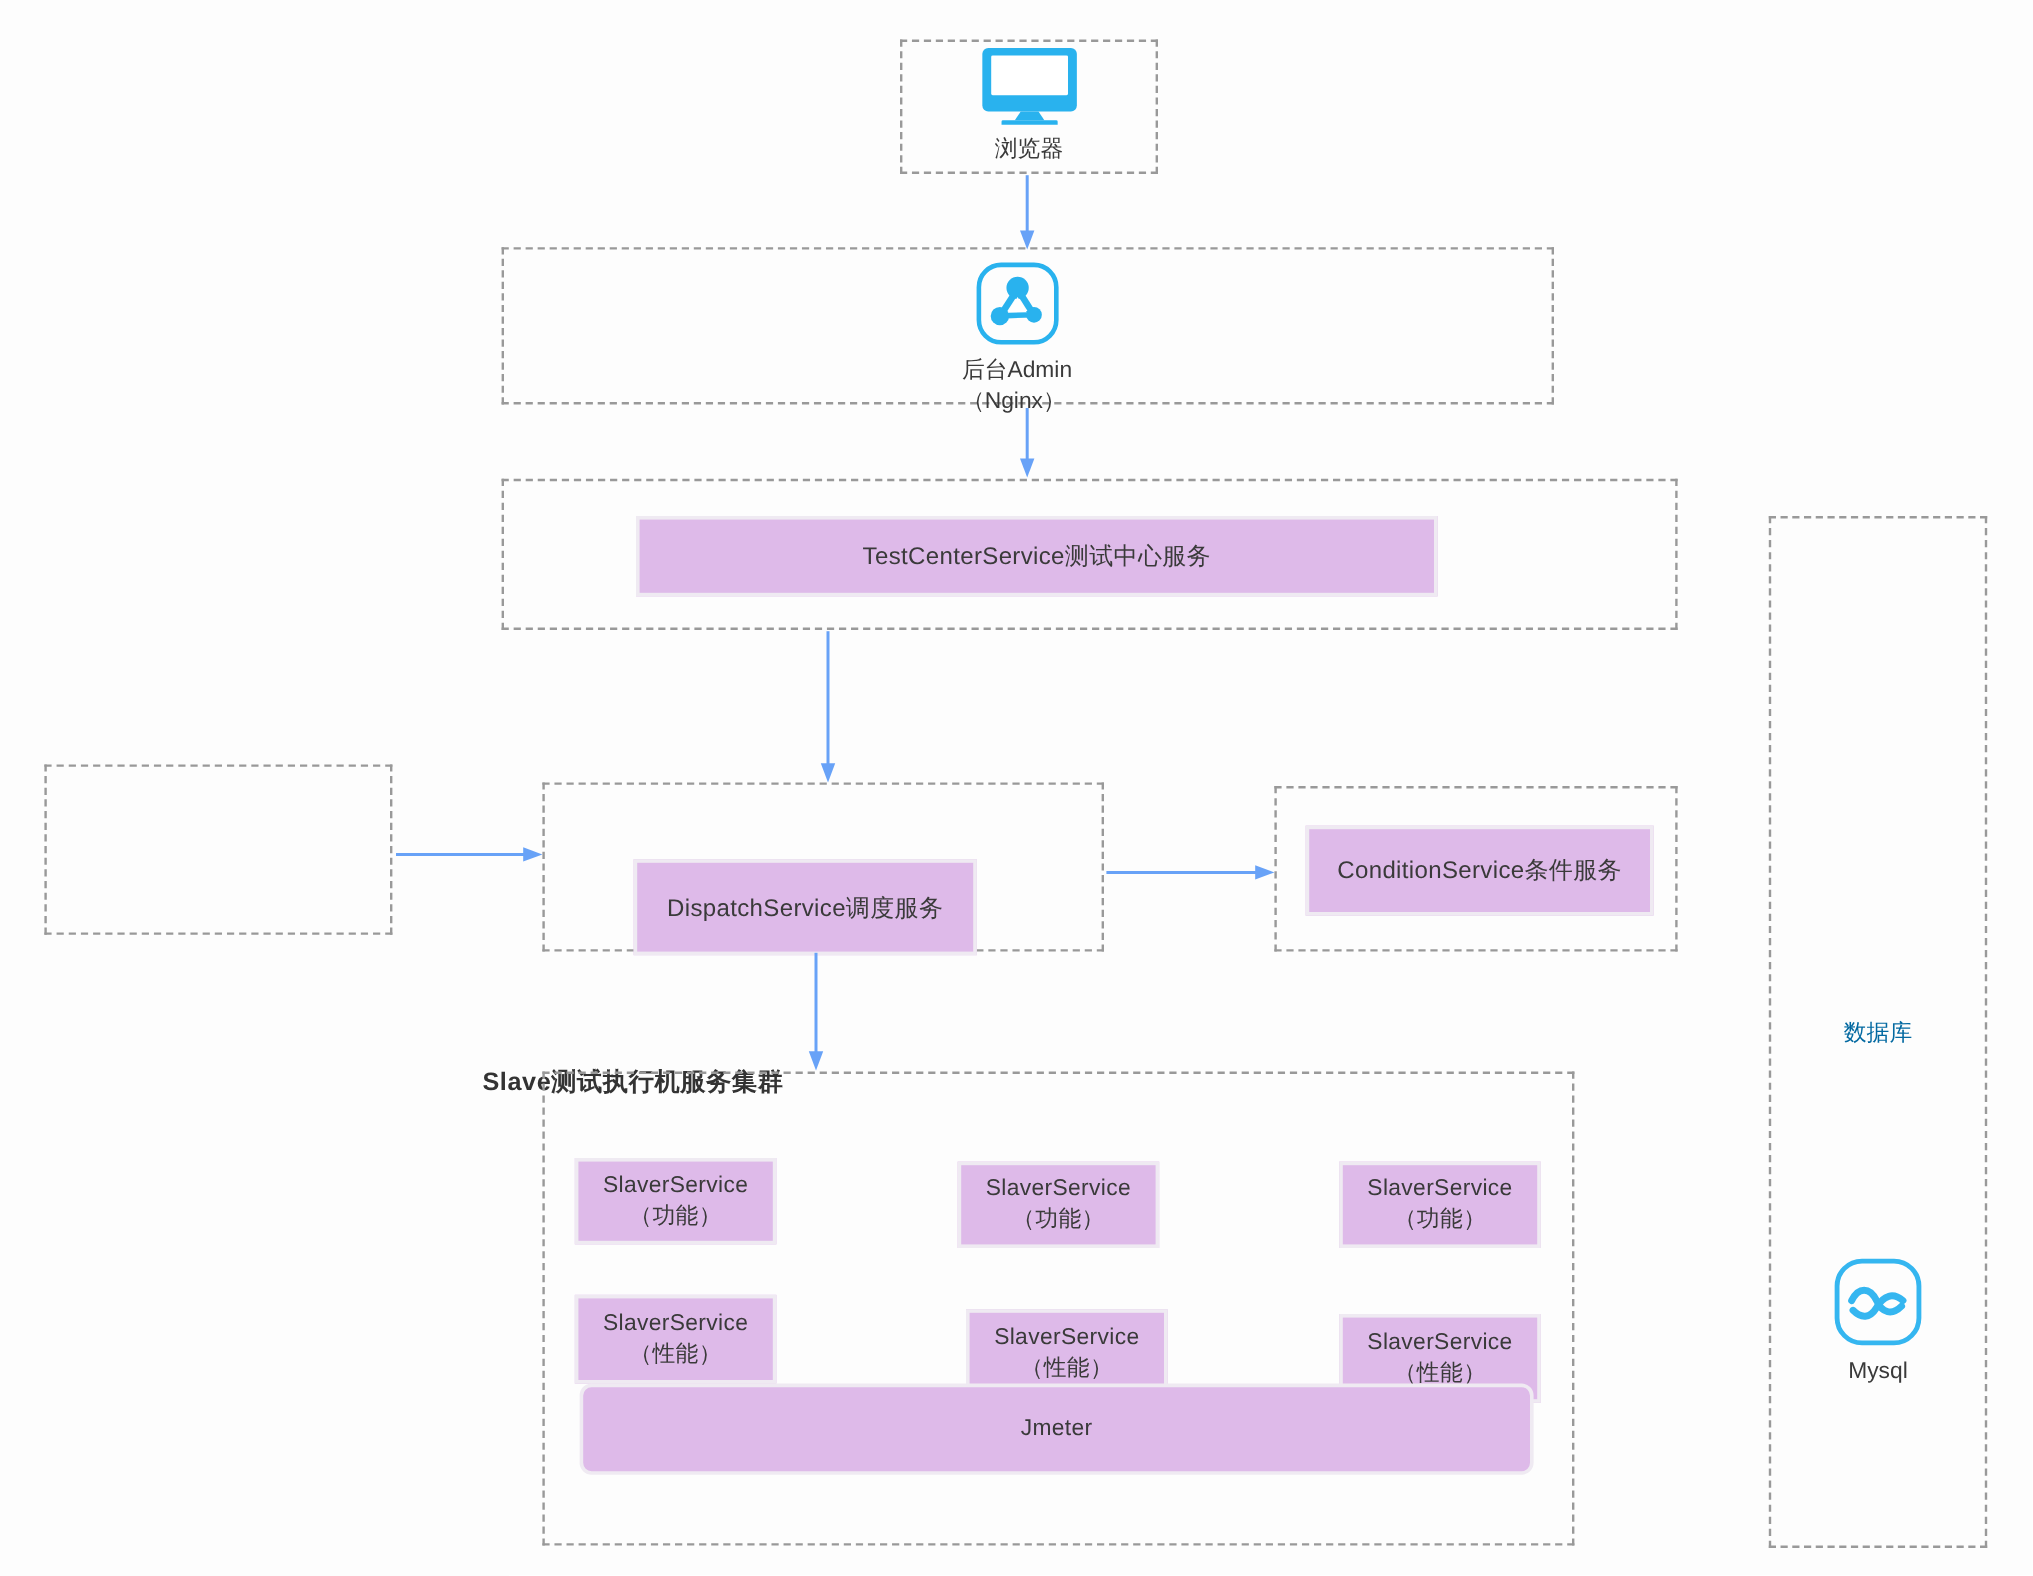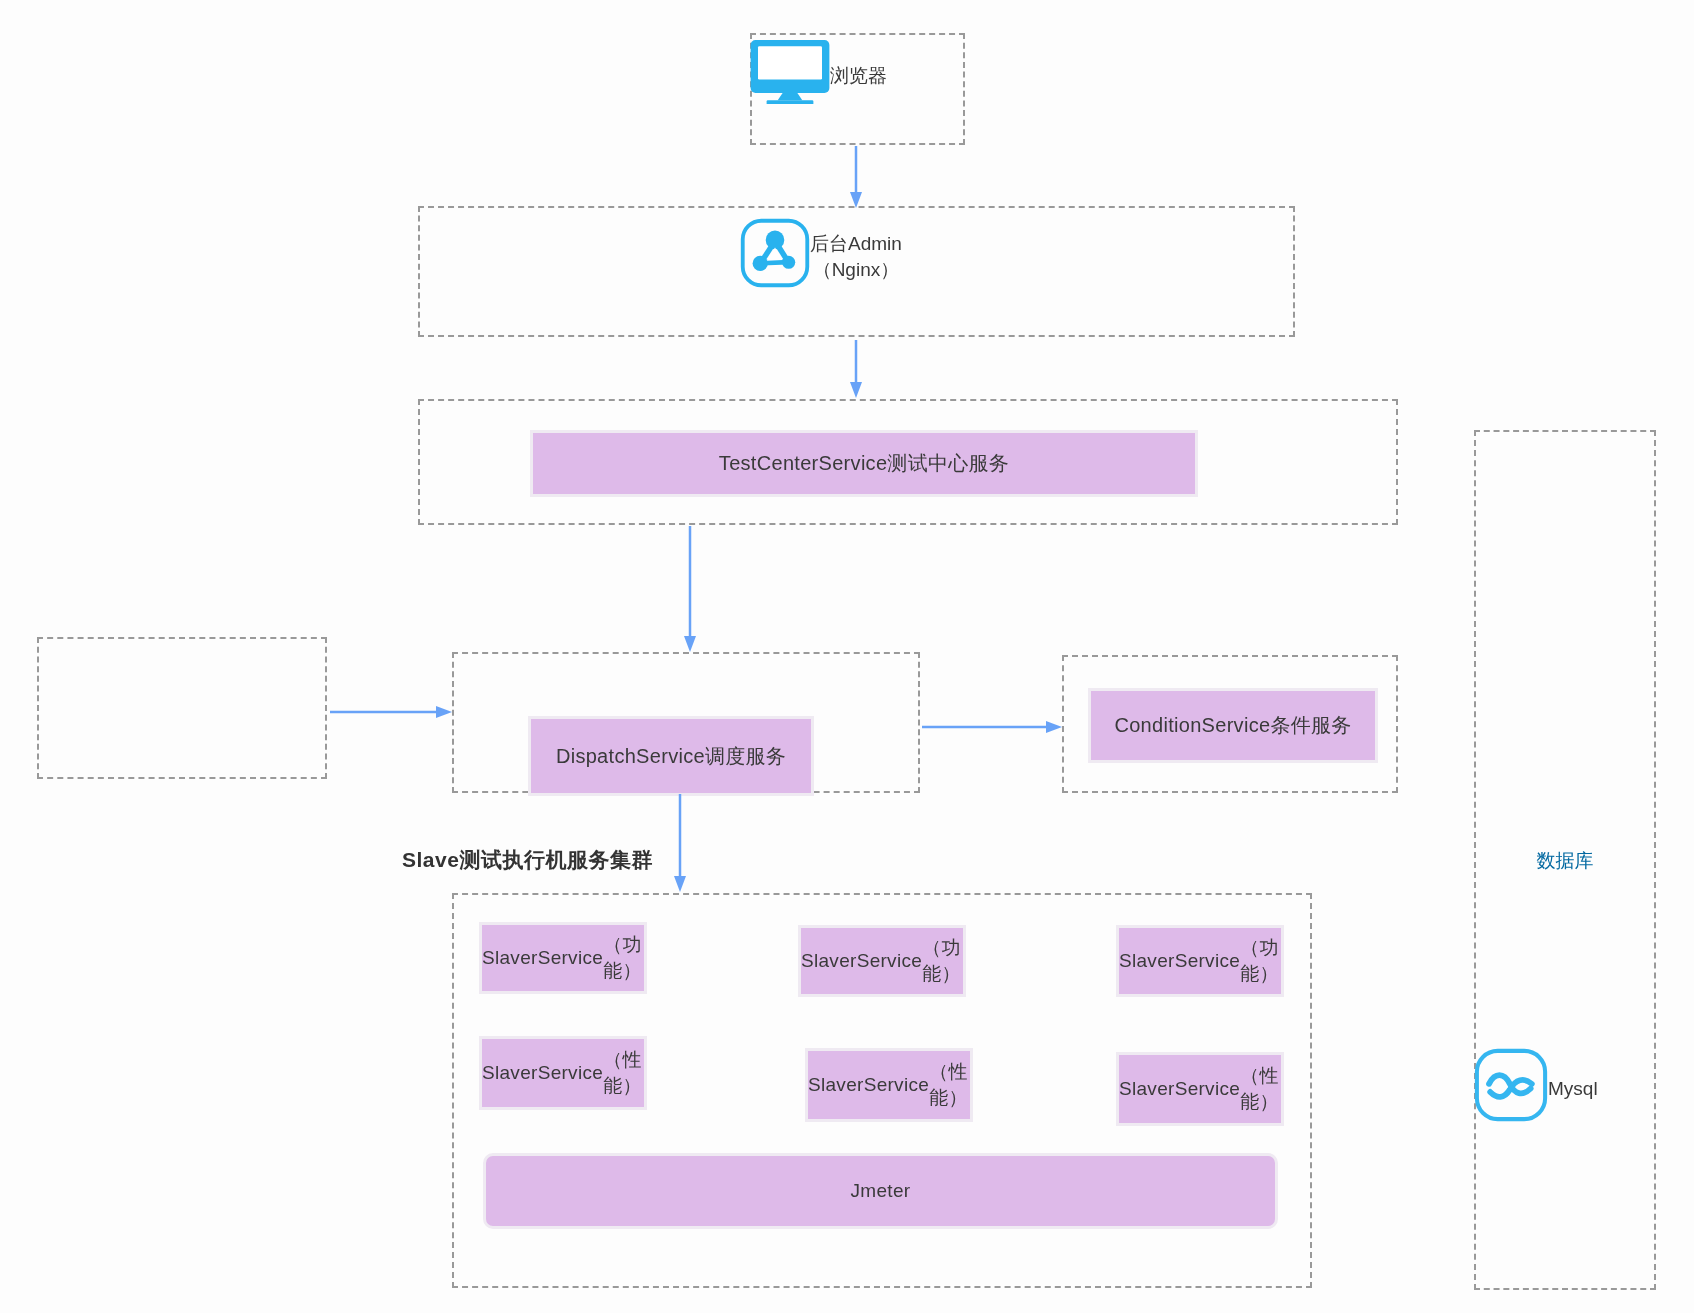--- a/index.html
+++ b/index.html
@@ -27,33 +27,33 @@
     letter-spacing:0.3px;
   }
   .purple {
     background:#debae9;
     border:3px solid #efeaf2;
   }
   .pink {
     background:#fdd3d6;
     border:3px solid #eeeeee;
   }
-  .two-line { flex-direction:row; line-height:1.35; font-size:19px; }
+  .two-line { flex-direction:column; line-height:1.35; font-size:19px;margin-top:43px; }
   .rounded { border-radius:10px; }
   .icon-stack {
     position:absolute;
-    display:flex; flex-direction:row; align-items:center;
-    text-align:center;
+    display:flex; flex-direction:column; align-items:center;
   }
   .icon-label { font-size:19px; color:#3a3a3a; margin-top:8px; line-height:1.35; }
   .arrow { position:absolute; overflow:visible; }
   .cluster-title {
     position:absolute;
     font-size:21px; font-weight:bold; color:#333;
     letter-spacing:0.5px;
+    margin-top:41px;
   }
   .floating-label {
     position:absolute;
     font-size:19px; color:#0369a1;
     text-align:center;
   }
 </style>
 </head>
 <body>
 

